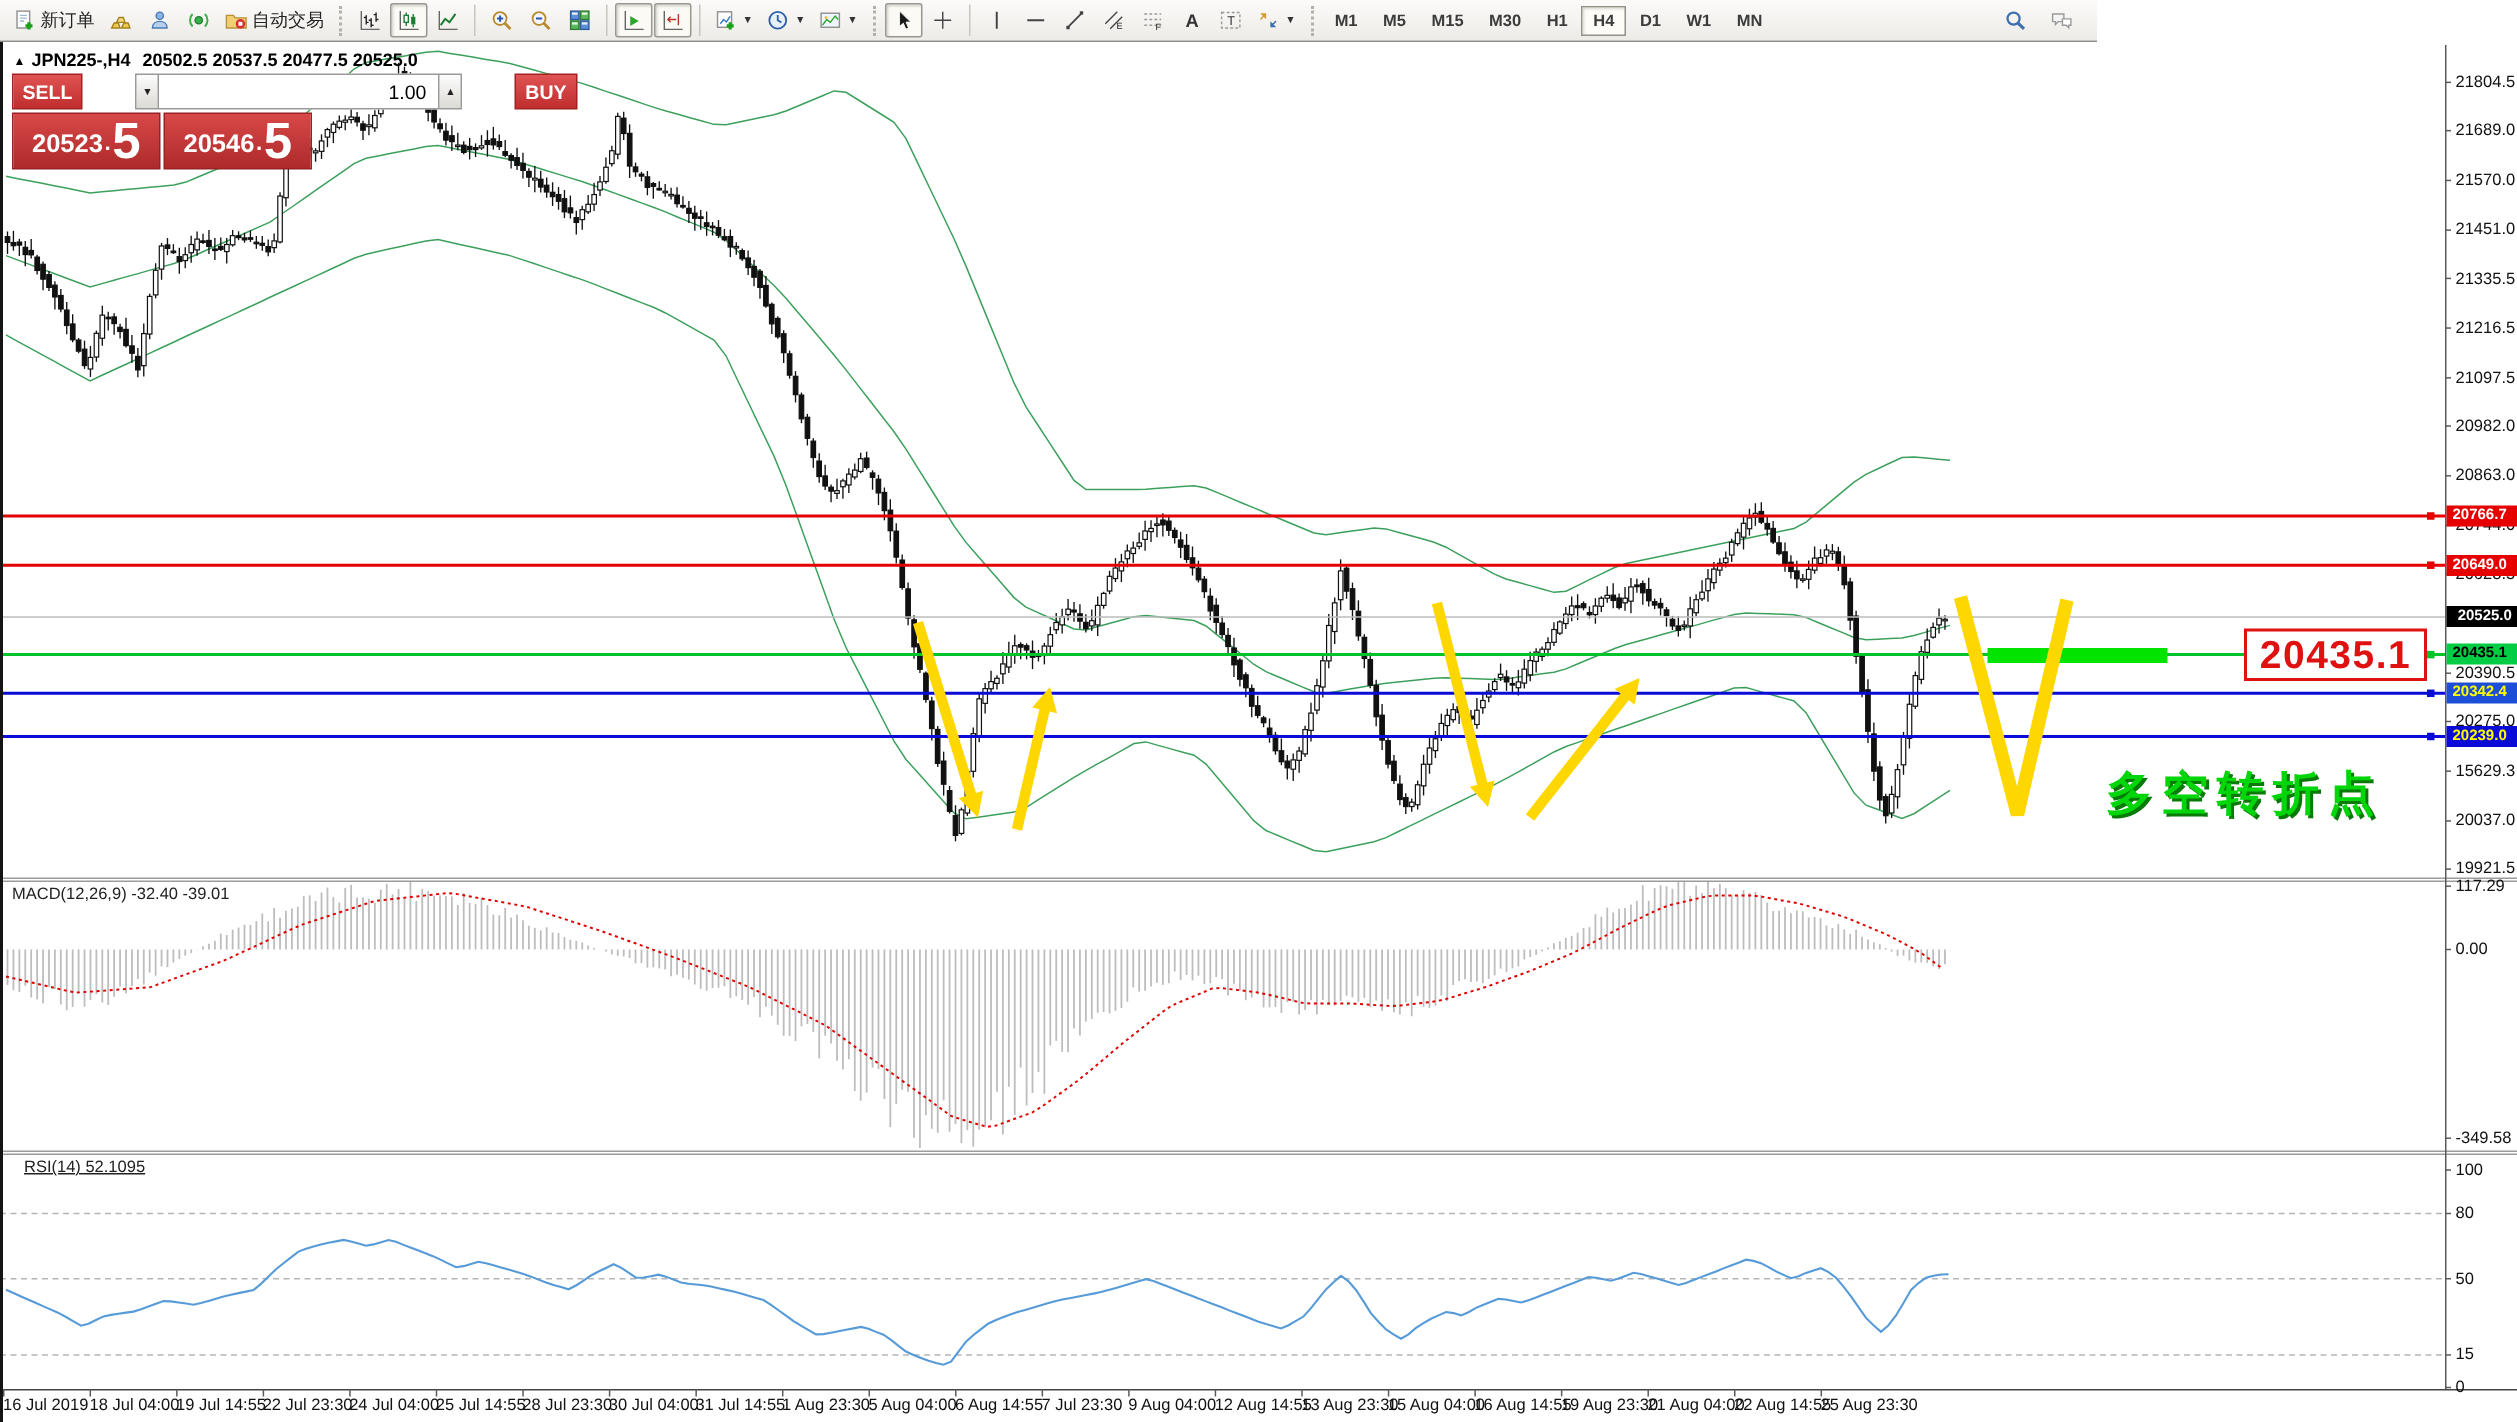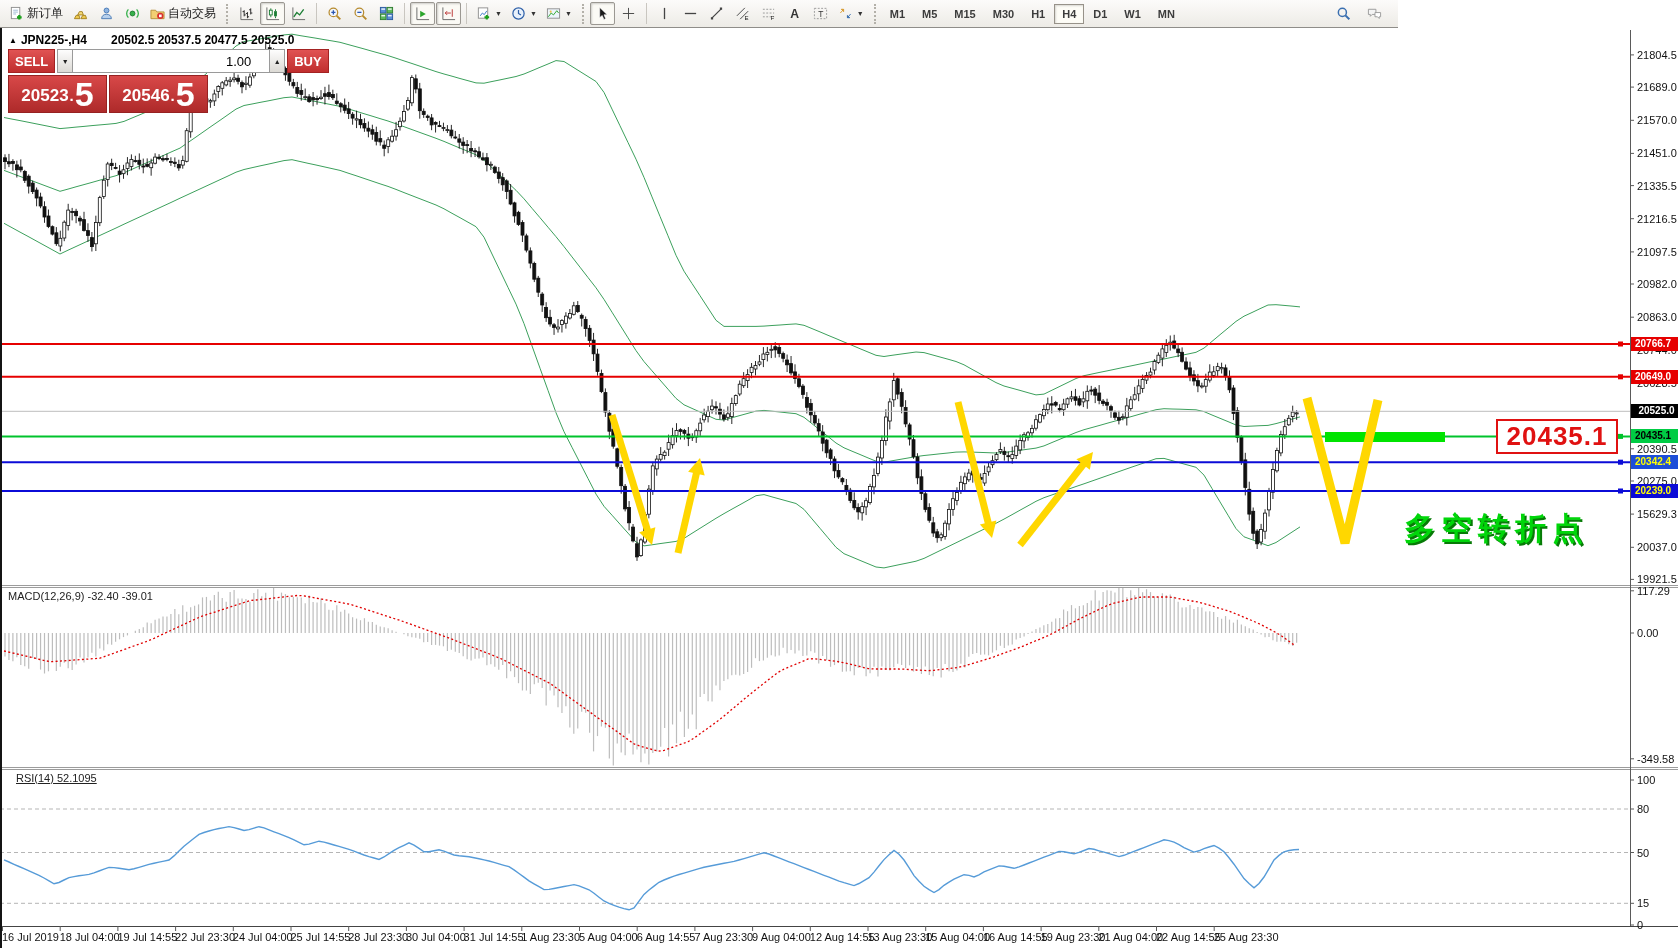--- a/index.html
+++ b/index.html
@@ -19,31 +19,31 @@
   .grip{width:0;height:20px;border-left:2px dotted #b3b0a9;margin:0 5px;}
   .tf{height:20px;padding:0 7px;border:1px solid transparent;background:transparent;
     font:bold 11px "Liberation Sans",sans-serif;color:#3c3c3c;cursor:default;}
   .tf.active{background:#fdfcf6;border-color:#979289;box-shadow:inset 1px 1px 2px rgba(0,0,0,.15);}
   .tb-right{margin-left:auto;display:flex;gap:6px;padding-right:6px;}
   
   #left-border{position:absolute;left:0;top:28px;width:2px;height:920px;background:#141414;z-index:5;}
   #chart-svg{position:absolute;left:0;top:0;z-index:1;}
   #panel-title{position:absolute;left:9px;top:33px;z-index:6;font:bold 12px "Liberation Sans",sans-serif;color:#000;}
   #panel-title .tri{font-size:8px;vertical-align:1px;margin-right:4px;}
-  #panel-title .ohlc{margin-left:24px;font-weight:bold;}
+  #panel-title .ohlc{margin-left:8px;font-weight:bold;}
   #trade-panel{position:absolute;left:8px;top:49px;width:200px;z-index:6;}
-  .tp-row1{display:flex;height:24px;}
+  .tp-row1{display:flex;height:24px;gap:33px;}
   .sb-btn{width:52px;box-sizing:border-box;display:flex;align-items:center;justify-content:center;
     background:linear-gradient(#e05353,#c02e2e);border:1px solid #a32222;color:#fff;
     font:bold 13px "Liberation Sans",sans-serif;}
   .spinner{flex:1;display:flex;margin:0 2px;}
   .spin-btn{width:16px;box-sizing:border-box;display:flex;align-items:center;justify-content:center;
     background:linear-gradient(#fdfdfd,#dcdad5);border:1px solid #9a9a9a;font-size:7px;color:#222;padding:0;}
   .lot-input{flex:1;min-width:0;box-sizing:border-box;border:1px solid #9a9a9a;border-left:none;border-right:none;
-    text-align:right;padding-right:18px;font:13px "Liberation Sans",sans-serif;color:#000;background:#fff;}
+    text-align:right;padding-right:8px;font:13px "Liberation Sans",sans-serif;color:#000;background:#fff;}
   .tp-row2{display:flex;margin-top:2px;height:38px;}
   .price-box{flex:1;display:flex;align-items:flex-end;justify-content:center;box-sizing:border-box;
     background:linear-gradient(#d84848,#ae2a2a);border:1px solid #962222;color:#fff;padding-bottom:2px;}
   .price-box.left{margin-right:2px;}
   .pb-main{font:bold 17px "Liberation Sans",sans-serif;line-height:28px;}
   .pb-dot{font:bold 15px "Liberation Sans",sans-serif;line-height:28px;margin:0 1px;}
   .pb-pip{font:bold 34px "Liberation Sans",sans-serif;line-height:32px;}
   #macd-label{position:absolute;left:8px;top:590px;z-index:6;font:11px "Liberation Sans",sans-serif;color:#222;}
   #rsi-label{position:absolute;left:16px;top:772px;z-index:6;font:11px "Liberation Sans",sans-serif;color:#222;text-decoration:underline;}
   #price-box-annot{position:absolute;left:1496px;top:419px;width:118px;height:31px;z-index:7;
@@ -1487,21 +1487,21 @@
     <div class="date-label" style="left: 117.4px;">19 Jul 14:55</div>
     <div class="date-label" style="left: 175.1px;">22 Jul 23:30</div>
     <div class="date-label" style="left: 232.8px;">24 Jul 04:00</div>
     <div class="date-label" style="left: 290.5px;">25 Jul 14:55</div>
     <div class="date-label" style="left: 348.2px;">28 Jul 23:30</div>
     <div class="date-label" style="left: 405.9px;">30 Jul 04:00</div>
     <div class="date-label" style="left: 463.6px;">31 Jul 14:55</div>
     <div class="date-label" style="left: 521.3px;">1 Aug 23:30</div>
     <div class="date-label" style="left: 579px;">5 Aug 04:00</div>
     <div class="date-label" style="left: 636.7px;">6 Aug 14:55</div>
-    <div class="date-label" style="left: 694.4px;">7 Aug 23:30</div>
+    <div class="date-label" style="left: 694.4px;">7 Jul 23:30</div>
     <div class="date-label" style="left: 752.1px;">9 Aug 04:00</div>
     <div class="date-label" style="left: 809.8px;">12 Aug 14:55</div>
     <div class="date-label" style="left: 867.5px;">13 Aug 23:30</div>
     <div class="date-label" style="left: 925.2px;">15 Aug 04:00</div>
     <div class="date-label" style="left: 982.9px;">16 Aug 14:55</div>
     <div class="date-label" style="left: 1040.6px;">19 Aug 23:30</div>
     <div class="date-label" style="left: 1098.3px;">21 Aug 04:00</div>
     <div class="date-label" style="left: 1156px;">22 Aug 14:55</div>
     <div class="date-label" style="left: 1213.7px;">25 Aug 23:30</div>
   </div>

